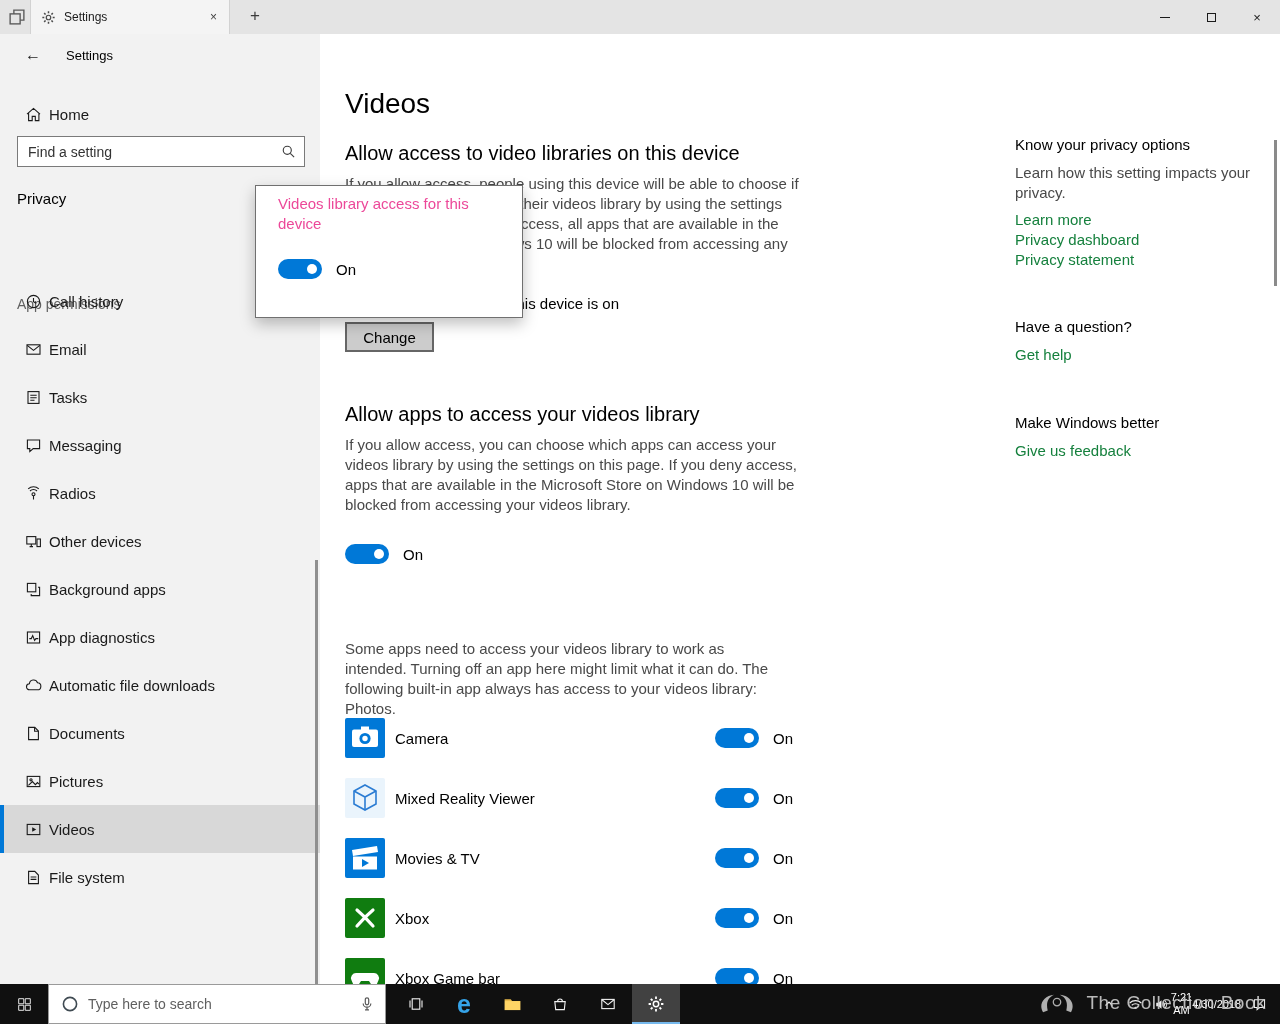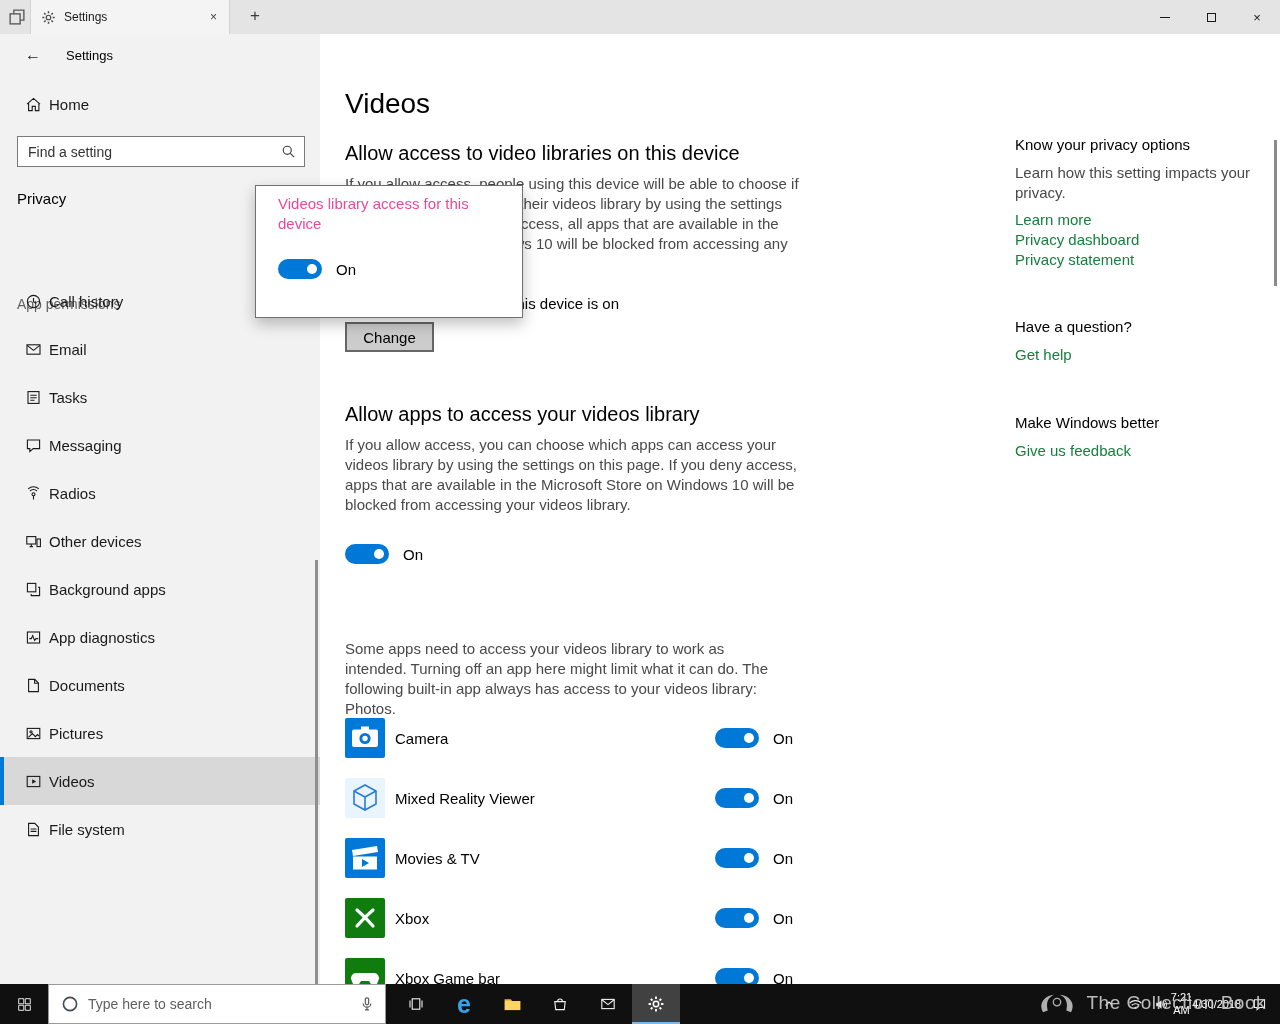--- a/index.html
+++ b/index.html
@@ -26,21 +26,21 @@
 
   
   .app { position:absolute; top:34px; left:0; right:0; height:950px; background:#fff; }
   .sidebar { position:absolute; left:0; top:0; width:320px; height:100%; background:#f2f2f2; }
   .main { position:absolute; left:320px; top:0; right:0; height:100%; background:#fff; }
 
   
   .side-header { position:absolute; top:12px; left:25px; display:flex; align-items:center; }
   .back-glyph { font-size:16px; color:#222; }
   .side-header-title { margin-left:25px; font-size:13px; color:#000; }
-  .home-row { position:absolute; top:50px; left:0; width:100%; height:40px; display:flex;
+  .home-row { position:absolute; top:60px; left:0; width:100%; height:40px; display:flex;
               align-items:center; padding-left:25px; gap:7px; font-size:15px; color:#1a1a1a; }
   .search-box { position:absolute; top:102px; left:17px; width:288px; height:31px;
                 background:#fff; border:1px solid #7a7a7a; }
   .search-box input { position:absolute; inset:0; width:100%; height:100%; border:none; outline:none;
                 background:transparent; padding:0 30px 0 10px; font-size:14px; color:#1a1a1a;
                 font-family:inherit; }
   .search-box input::placeholder { color:#333; opacity:1; }
   .sg { position:absolute; right:8px; top:7px; width:15px; height:15px; fill:none;
         stroke:#3d3d3d; stroke-width:1.2; }
   .category { position:absolute; top:156px; left:17px; font-size:15px; color:#000; }
@@ -241,20 +241,26 @@
         </div>
         <div class="nav-item">
           <svg class="gl" viewBox="0 0 17 17">
               <rect x="2.4" y="3" width="12.2" height="11"></rect>
               <path d="M4.3 9.6h2l1.4-3 1.9 4.8 1.3-1.8h2.4"></path>
             </svg>
           <span>App diagnostics</span>
         </div>
         <div class="nav-item">
           <svg class="gl" viewBox="0 0 17 17">
+              <path d="M4.6 12.8a3 3 0 01-.2-6 4.2 4.2 0 018.1-1.1 3.1 3.1 0 01-.4 7.1z"></path>
+            </svg>
+          <span>Automatic file downloads</span>
+        </div>
+        <div class="nav-item">
+          <svg class="gl" viewBox="0 0 17 17">
               <path d="M3.6 2.4h6.2l3.6 3.6v8.6H3.6z"></path>
               <path d="M9.6 2.6v3.6h3.6"></path>
             </svg>
           <span>Documents</span>
         </div>
         <div class="nav-item">
           <svg class="gl" viewBox="0 0 17 17">
               <rect x="2.2" y="3.4" width="12.6" height="10.2"></rect>
               <circle cx="6" cy="6.8" r="1.1"></circle>
               <path d="M3.4 12.4 7.4 8.6l3 3 2-2 1.4 1.4"></path>

